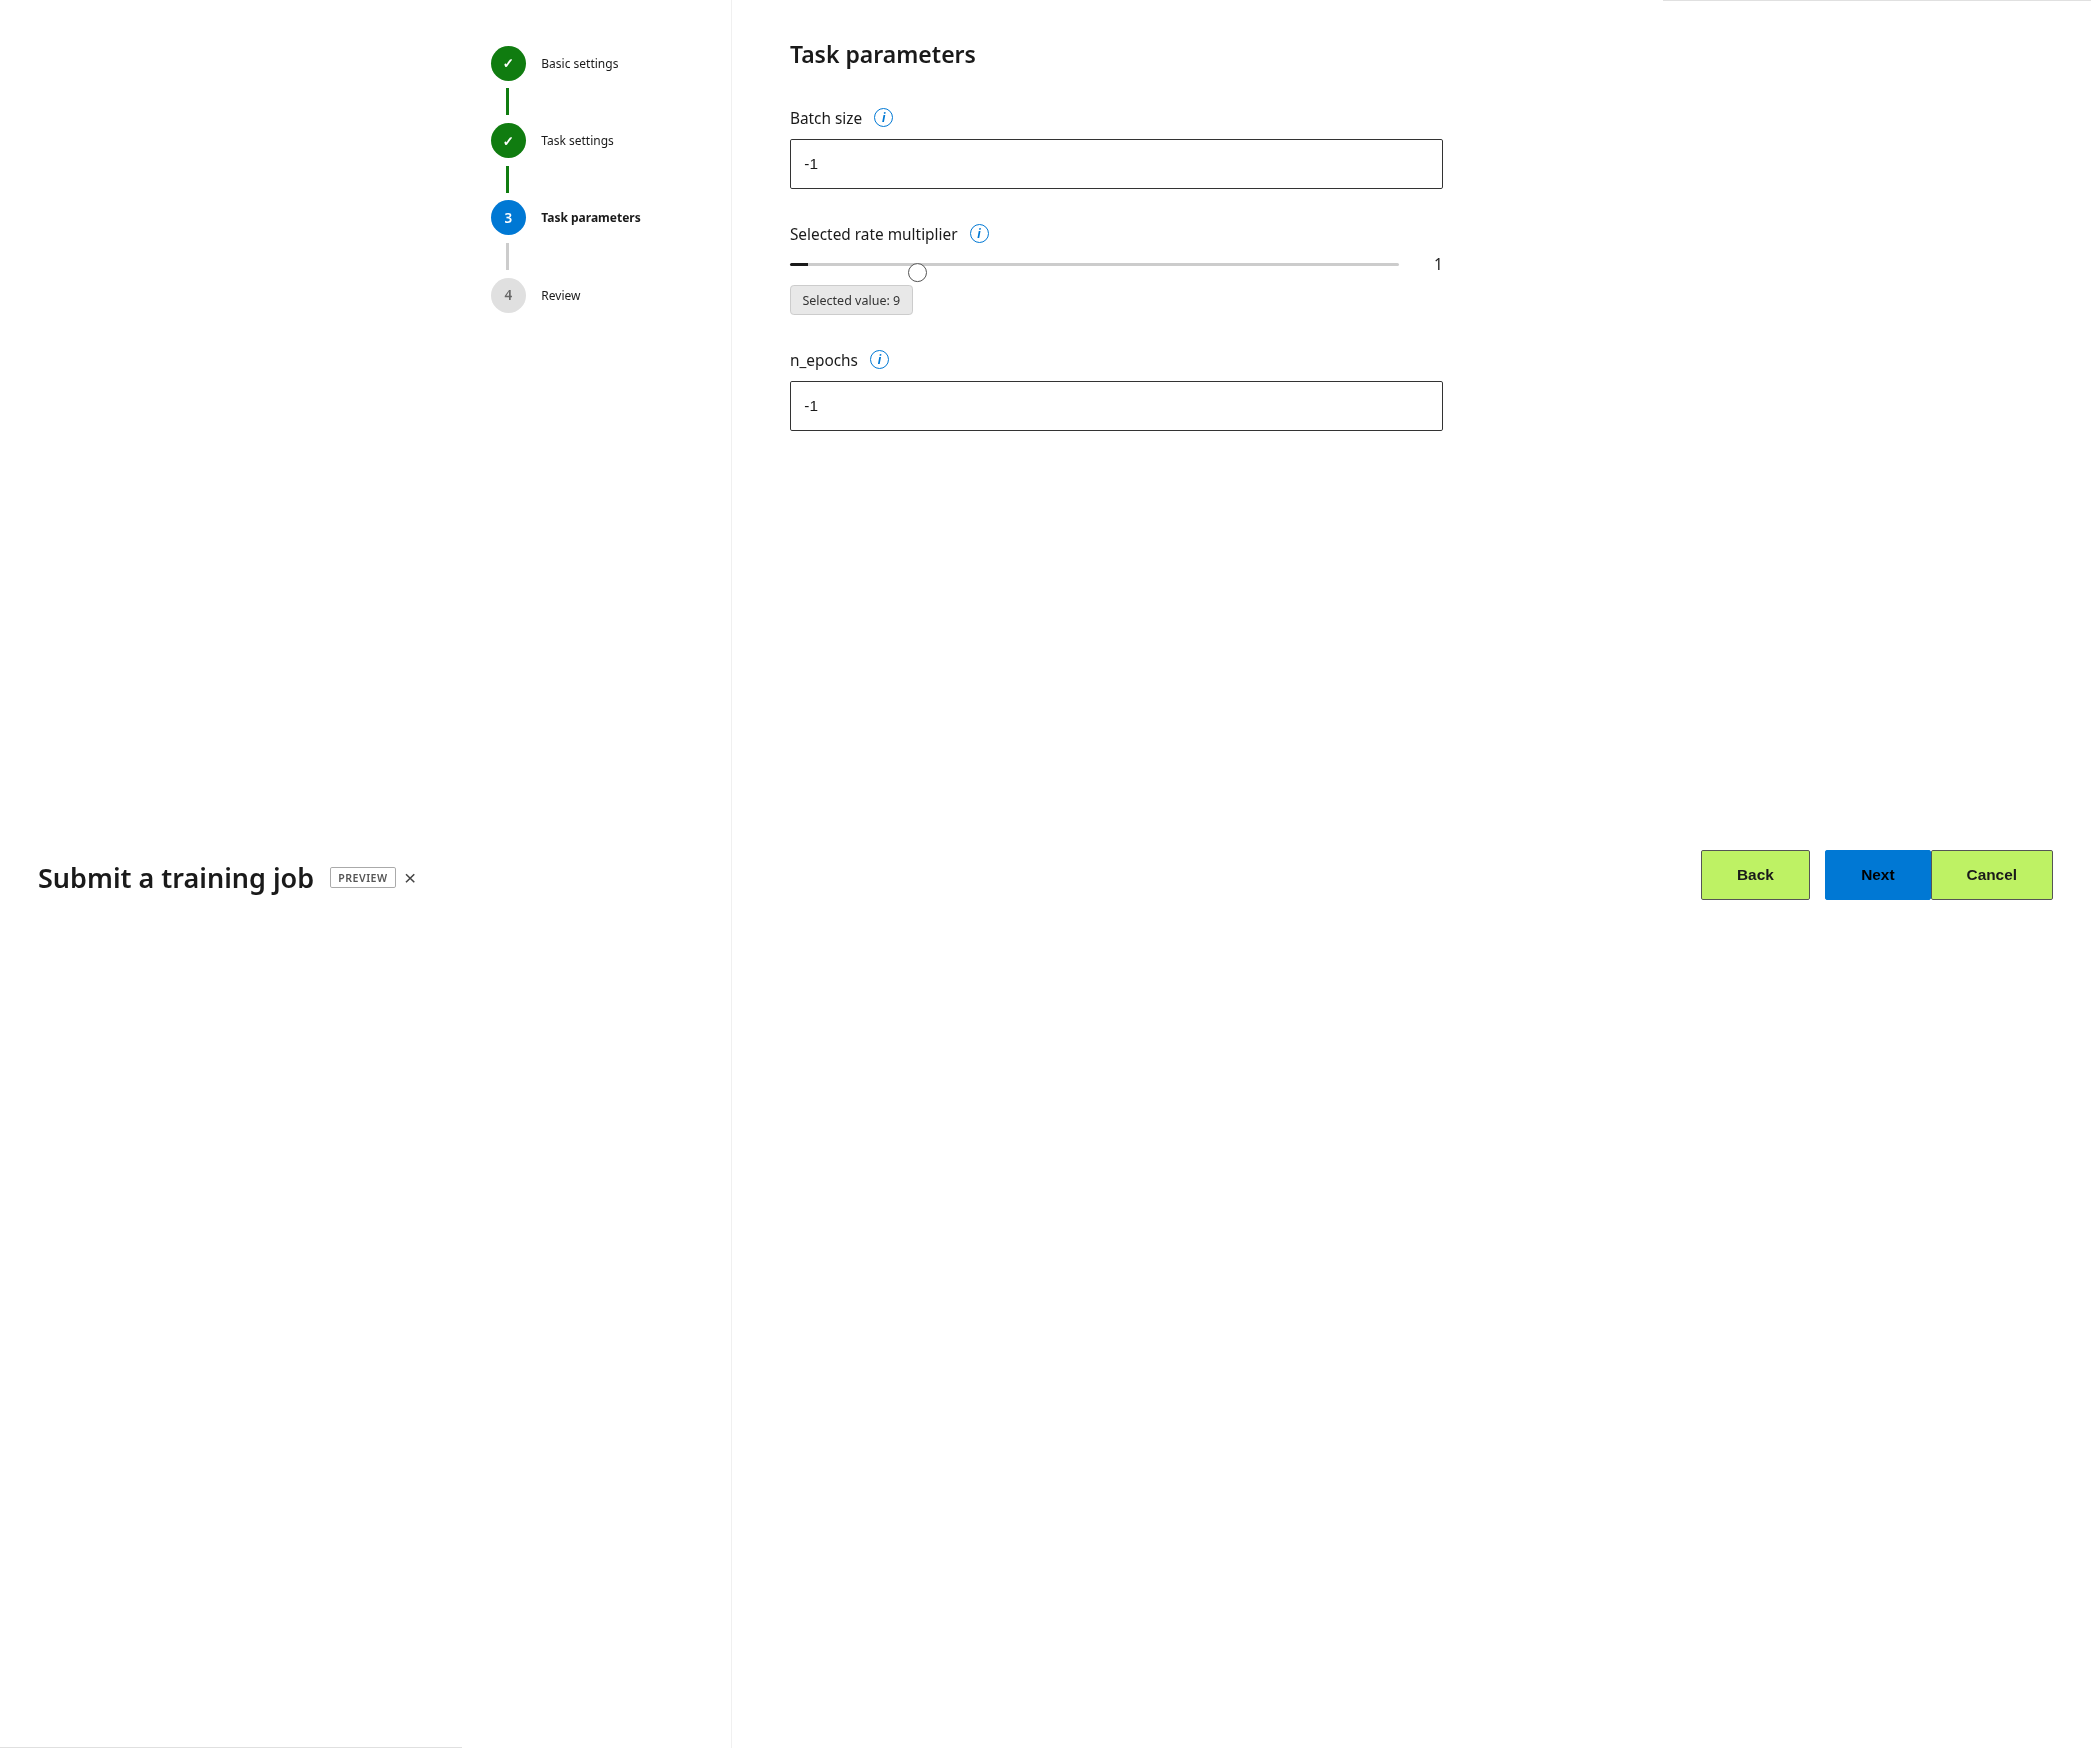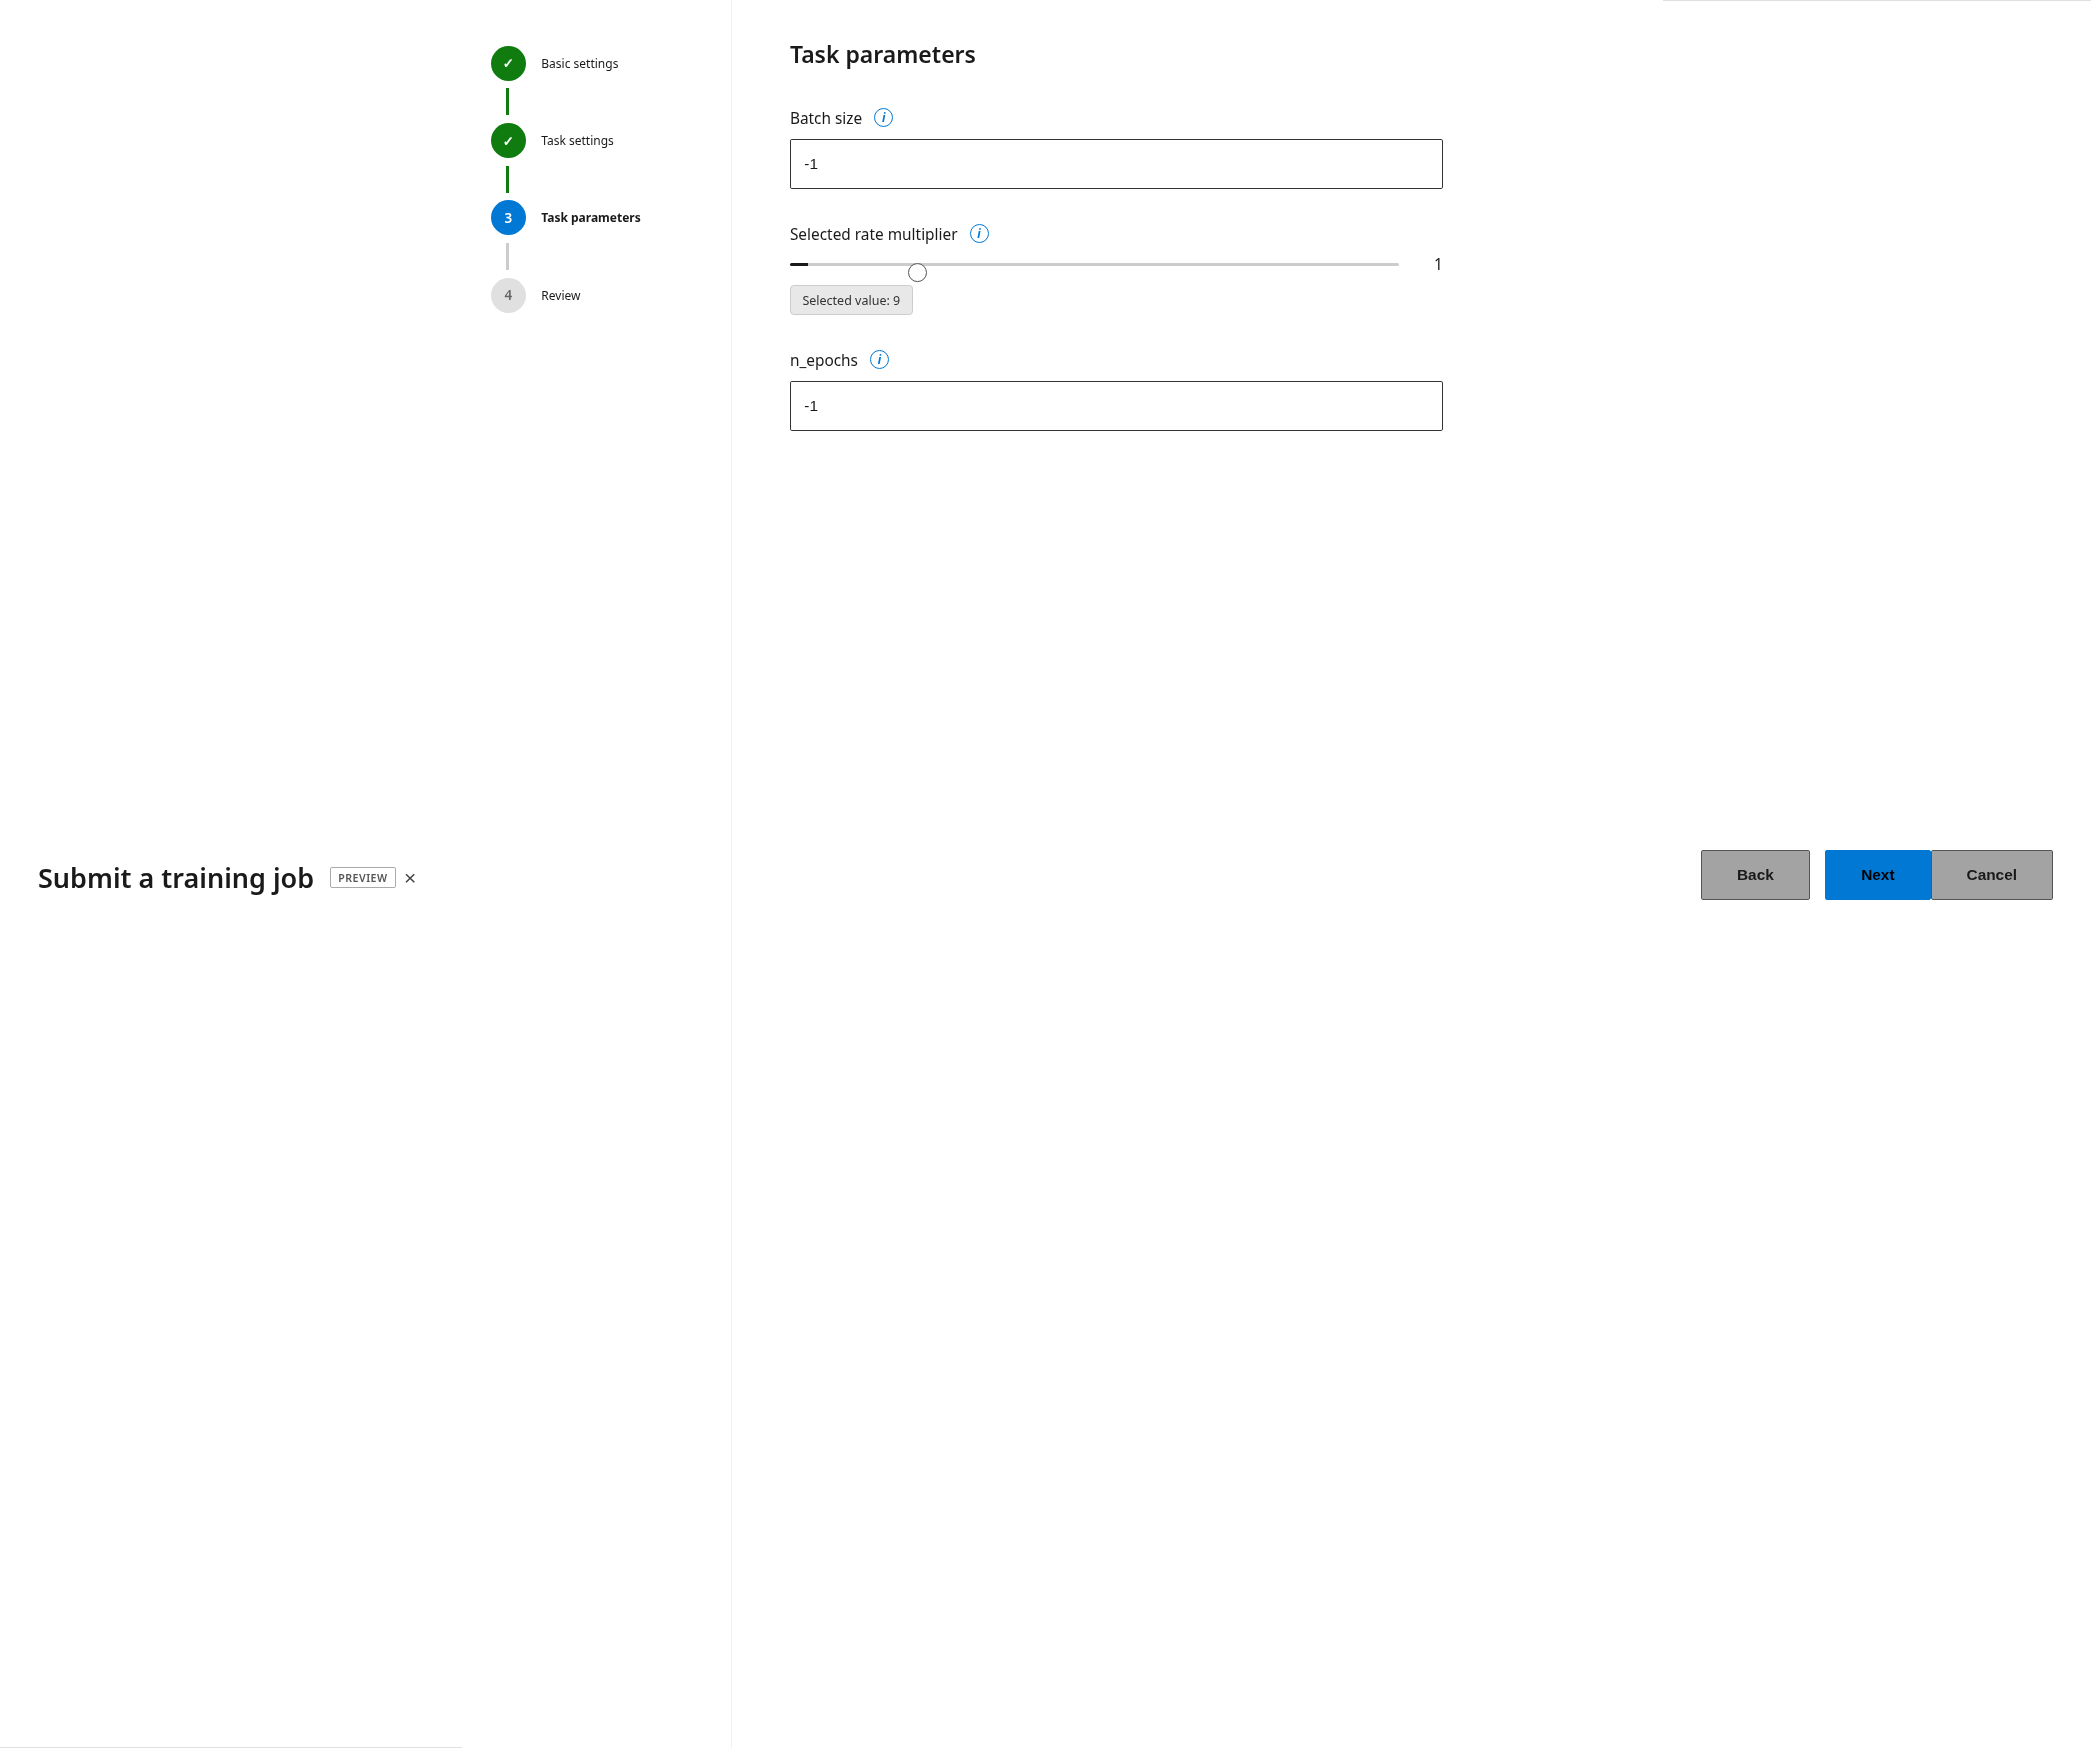--- a/index.html
+++ b/index.html
@@ -232,21 +232,21 @@
       gap: 15.4px;
     }
     .btn {
       height: 50px;
       padding: 0 35px;
       font-size: 15.4px;
       font-weight: 600;
       border-radius: 1.9px;
       cursor: pointer;
       border: 1.4px solid #555;
-      background: #a3a3a3;
+      background: #bef264;
       color: #1a1a1a;
     }
     .btn-primary {
       background: #0078d4;
       color: #000000;
       border-color: #0078d4;
     }
   </style>
 </head>
 <body>

